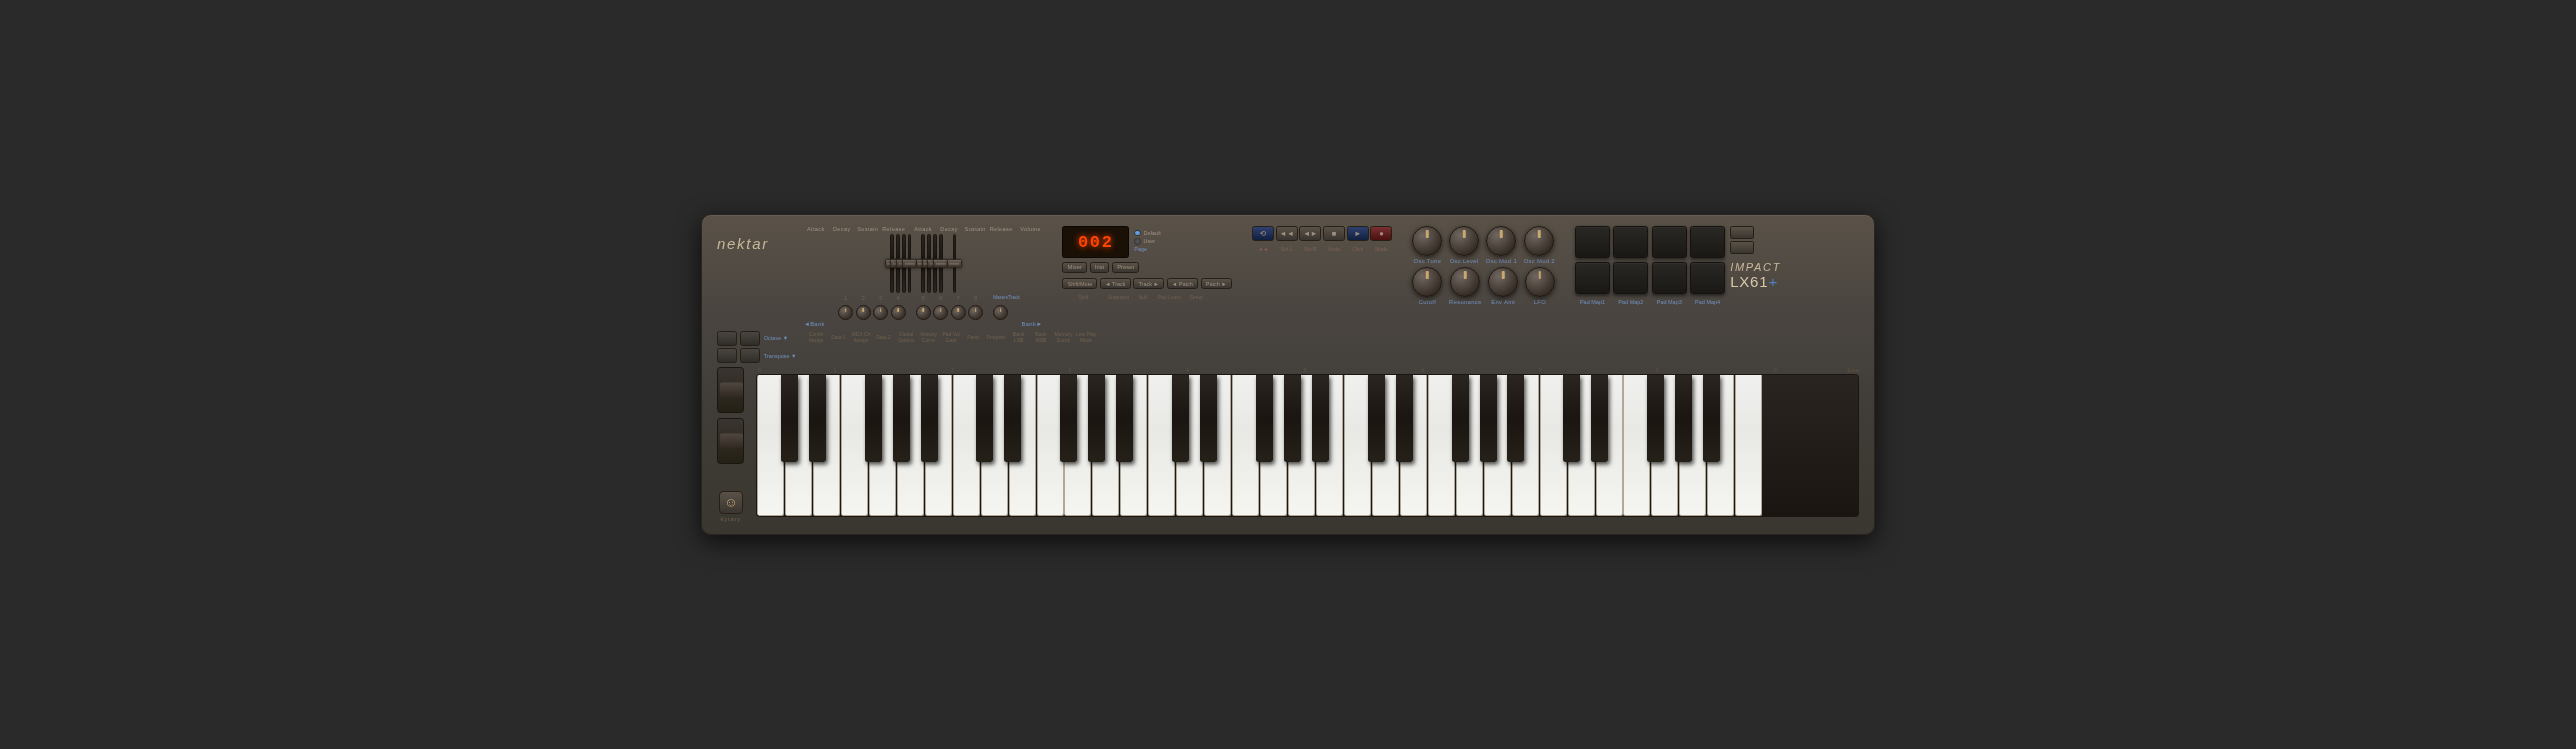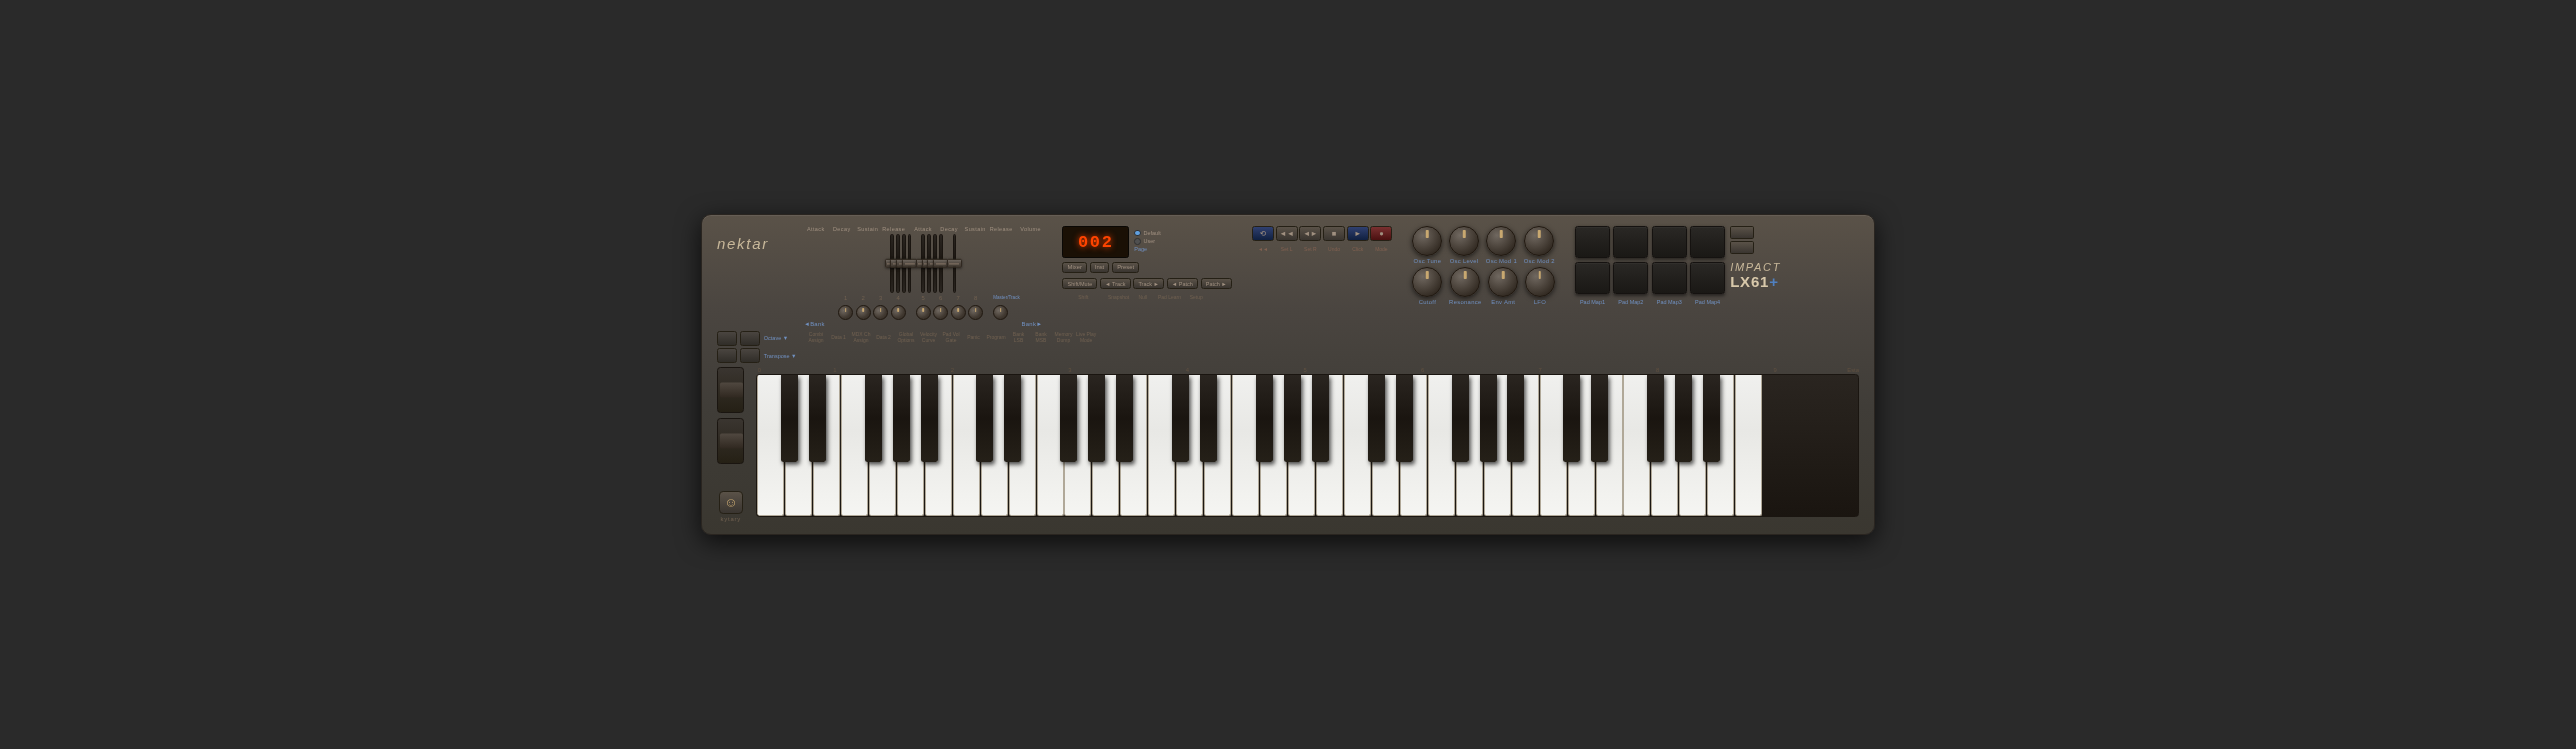--- a/index.html
+++ b/index.html
@@ -658,21 +658,21 @@
         </div>
 
         <div style="display:flex; flex-direction:column; gap:3.4px;">
           <div class="right-buttons">
             <button class="right-btn"></button>
             <button class="right-btn"></button>
           </div>
 
           <div style="margin-top:3.4px;">
             <div style="color:#c8b89a; font-size:11px; font-style:italic; letter-spacing:1.7px; font-weight:300;">IMPACT</div>
-            <div style="color:#d8c8aa; font-size:15px; font-weight:bold; letter-spacing:0.8px;">
+            <div style="color:#d8c8aa; font-size:15px; font-weight:normal; letter-spacing:0.8px;">
               <span>LX61</span><span style="color:#5080c0;">+</span>
             </div>
           </div>
         </div>
       </div>
     </div>
 
   </div>
 
   <div style="display:flex; align-items:flex-start; gap:5px; margin-top:3.4px; margin-bottom:3.4px;">

